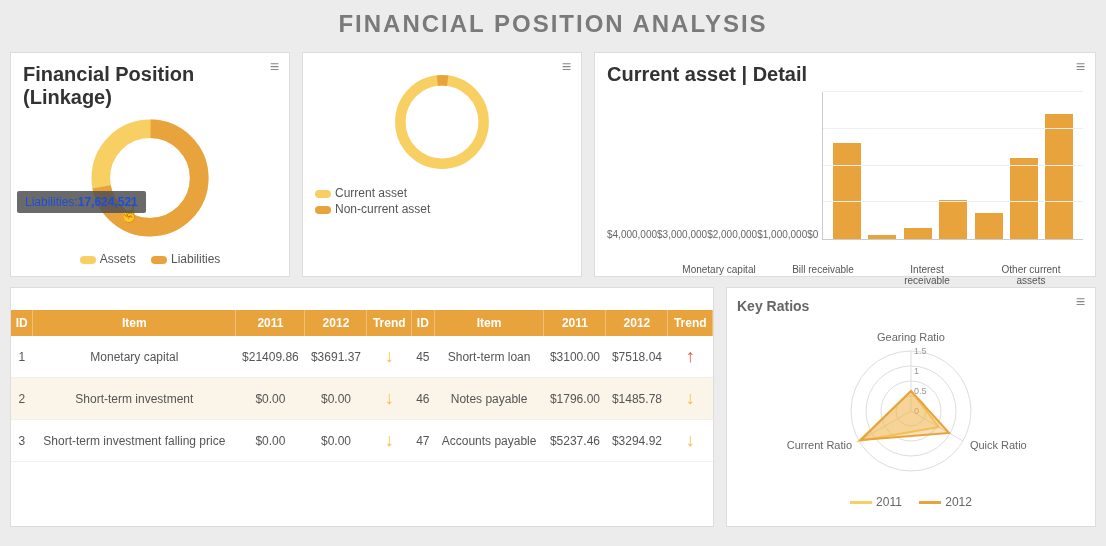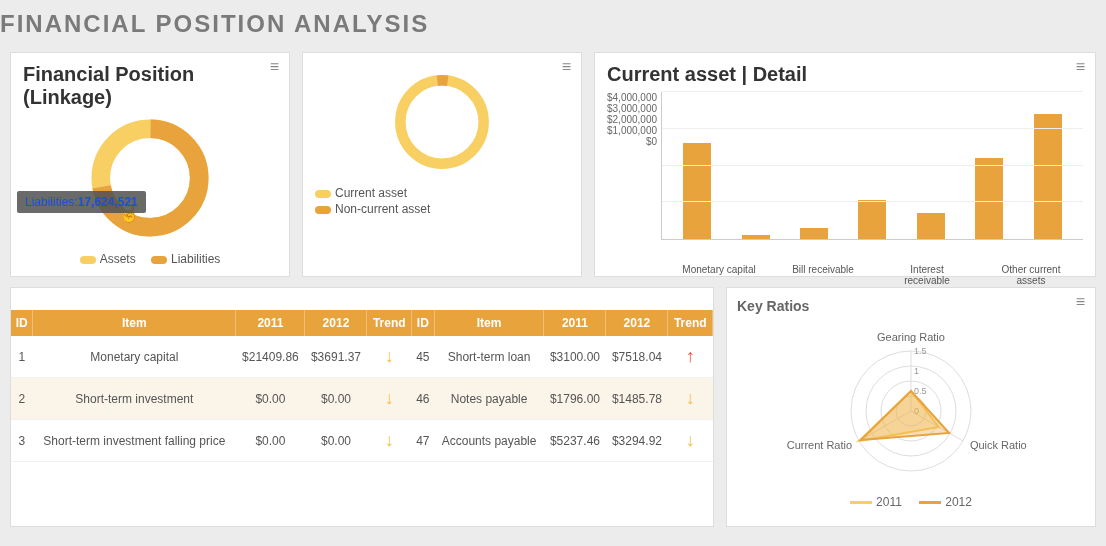--- a/index.html
+++ b/index.html
@@ -6,21 +6,21 @@
   body {
     font-family: Arial, Helvetica, sans-serif;
     background: #ececec;
     width: 1106px;
     height: 546px;
     overflow: hidden;
     font-size: 12px;
     color: #333;
   }
   .page-title {
-    text-align: left;
+    text-align: center;
     font-size: 24px;
     font-weight: bold;
     color: #7a7a7a;
     letter-spacing: 2px;
     padding: 10px 0 14px 0;
   }
   .top-row {
     display: flex;
     gap: 12px;
     padding: 0 10px;
@@ -75,21 +75,21 @@
     top: 90px;
     left: 96px;
     font-size: 17px;
     color:#000;
     pointer-events:none;
   }
   
   .bar-chart { display:flex; height:170px; margin-top:6px; }
   .bar-y {
     display:flex;
-    flex-direction:column;
+    flex-direction:row;
     justify-content:flex-start;
     align-items:flex-end;
     font-size:10px;
     color:#666;
     padding-right:4px;
     height:148px;
   }
   .bar-plot {
     flex:1;
     position:relative;

